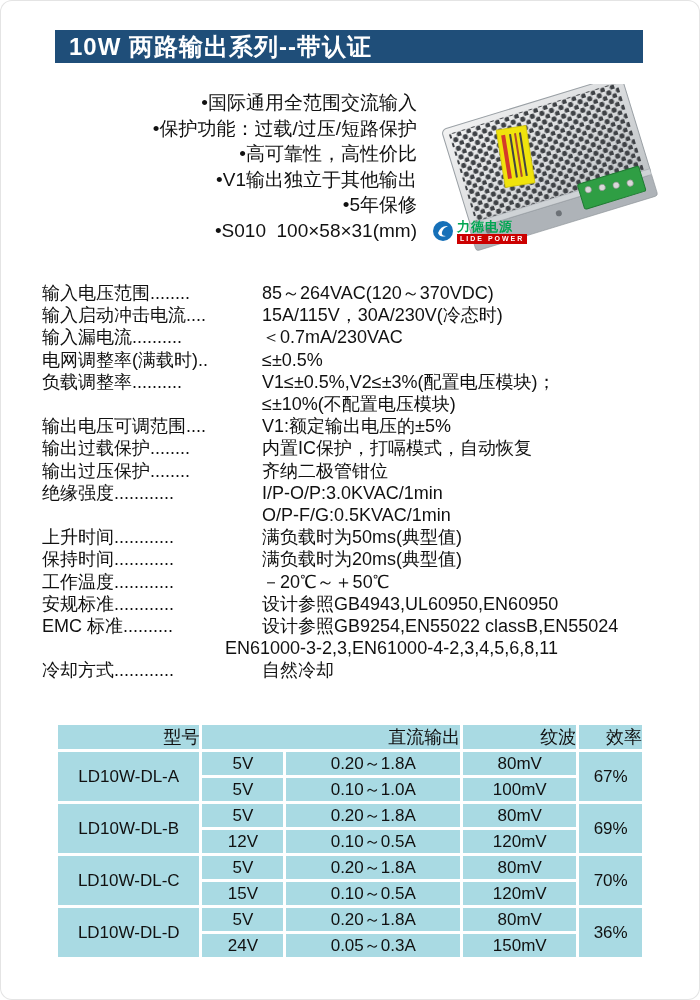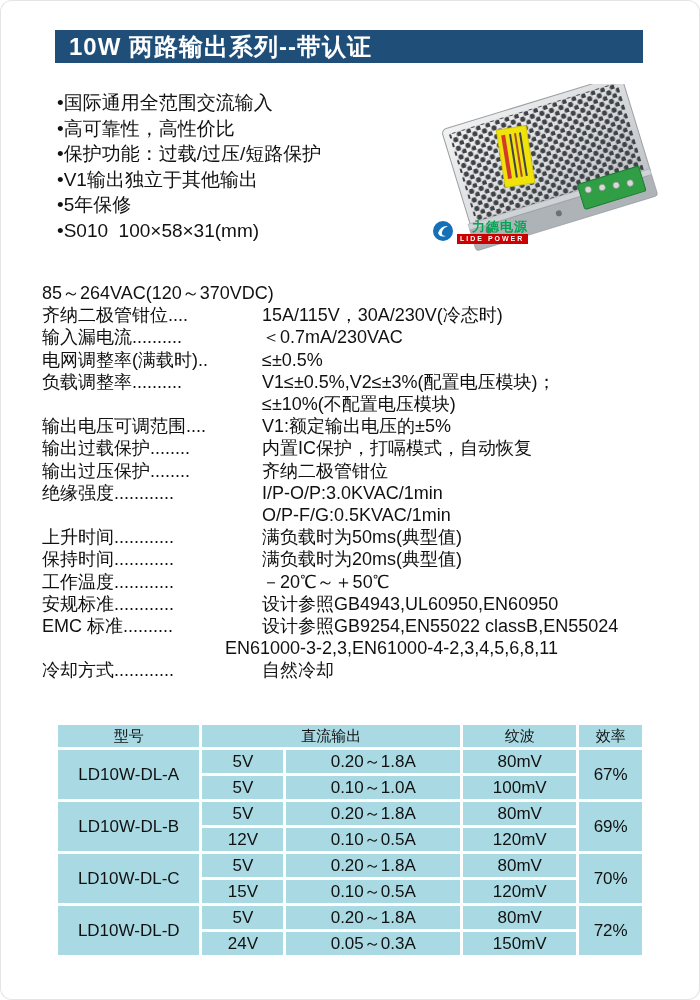--- a/index.html
+++ b/index.html
@@ -13,60 +13,60 @@
   .header-bar{
     position:absolute;left:55px;top:30px;width:588px;height:33px;
     background:var(--header-bg,#1f4e79);display:flex;align-items:center;
   }
   .header-bar .title{
     color:#fff;font-size:24px;font-weight:bold;padding-left:14px;
     letter-spacing:1px;white-space:pre;
   }
   
   .features{position:absolute;left:57px;top:90px;width:360px;}
-  .feature-line{font-size:19px;line-height:25.5px;white-space:pre;}
+  .feature-line{font-size:19px;line-height:25.5px;white-space:pre;text-align:right;}
   
   .photo{position:absolute;left:424px;top:84px;width:250px;height:170px;}
   .photo svg{display:block;}
   .brand{position:absolute;left:8px;bottom:10px;display:flex;align-items:flex-start;}
   .brand-txt{display:flex;flex-direction:column;margin-left:3px;}
-  .brand-cn{color:var(--logo-green,#00a651);font-size:13px;font-weight:bold;letter-spacing:1px;line-height:13px;margin-left:15px;}
+  .brand-cn{color:var(--logo-green,#00a651);font-size:13px;font-weight:bold;letter-spacing:1px;line-height:13px;}
   .brand-en{background:var(--logo-red,#cc0000);color:#fff;font-size:7px;font-weight:bold;
     letter-spacing:2px;padding:1px 3px;margin-top:1px;line-height:8px;}
   
   .specs{position:absolute;left:42px;top:282px;width:640px;}
   .spec-line{font-size:18px;line-height:22.2px;display:flex;}
   .spec-label{white-space:pre;display:inline-block;min-width:220px;}
   .spec-value{white-space:pre;}
   .spec-line.ind1{padding-left:220px;align-items:flex-end;}
   .spec-line.ind2{padding-left:183px;}
   
   .spec-table{
     position:absolute;left:55px;top:722px;width:590px;
     border-collapse:separate;border-spacing:3px;table-layout:fixed;
   }
   .spec-table td,.spec-table th{
     background:var(--cell-bg,#a9dae3);text-align:center;vertical-align:middle;
     font-size:17px;font-weight:normal;padding:0;height:19px;white-space:pre;
   }
-  .spec-table th{font-size:15px;height:22px;}
+  .spec-table th{font-size:18px;height:22px;text-align:right;}
 </style>
 </head>
 <body>
 
 <div class="page">
 
   <div class="header-bar">
     <div class="title">10W 两路输出系列--带认证</div>
   </div>
 
   <div class="features" id="features">
       <div class="feature-line">•国际通用全范围交流输入</div>
+      <div class="feature-line">•保护功能：过载/过压/短路保护</div>
       <div class="feature-line">•高可靠性，高性价比</div>
-      <div class="feature-line">•保护功能：过载/过压/短路保护</div>
       <div class="feature-line">•V1输出独立于其他输出</div>
       <div class="feature-line">•5年保修</div>
       <div class="feature-line">•S010  100×58×31(mm)</div>
     </div>
 
   <div class="photo">
     <svg width="250" height="170" viewBox="0 0 250 170">
       <defs>
         <linearGradient id="metal" x1="0" y1="0" x2="1" y2="1">
           <stop offset="0" stop-color="#f2f2f2"></stop>
@@ -108,24 +108,25 @@
       </svg>
       <div class="brand-txt">
         <span class="brand-cn">力德电源</span>
         <span class="brand-en">LIDE POWER</span>
       </div>
     </div>
   </div>
 
   <div class="specs" id="specs">
       <div class="spec-line">
+        <span class="spec-label">输入电压范围........</span>
         <span class="spec-value">85～264VAC(120～370VDC)</span>
       </div>
       <div class="spec-line">
-        <span class="spec-label">齐纳二极管钳位....</span>
+        <span class="spec-label">输入启动冲击电流....</span>
         <span class="spec-value">15A/115V，30A/230V(冷态时)</span>
       </div>
       <div class="spec-line">
         <span class="spec-label">输入漏电流..........</span>
         <span class="spec-value">＜0.7mA/230VAC</span>
       </div>
       <div class="spec-line">
         <span class="spec-label">电网调整率(满载时)..</span>
         <span class="spec-value">≤±0.5%</span>
       </div>
@@ -233,21 +234,21 @@
         <tr>
           <td>15V</td>
           <td>0.10～0.5A</td>
           <td>120mV</td>
         </tr>
         <tr>
           <td rowspan="2">LD10W-DL-D</td>
           <td>5V</td>
           <td>0.20～1.8A</td>
           <td>80mV</td>
-          <td rowspan="2">72%</td>
+          <td rowspan="2">36%</td>
         </tr>
         <tr>
           <td>24V</td>
           <td>0.05～0.3A</td>
           <td>150mV</td>
         </tr>
       </tbody>
   </table>
 
 </div>

